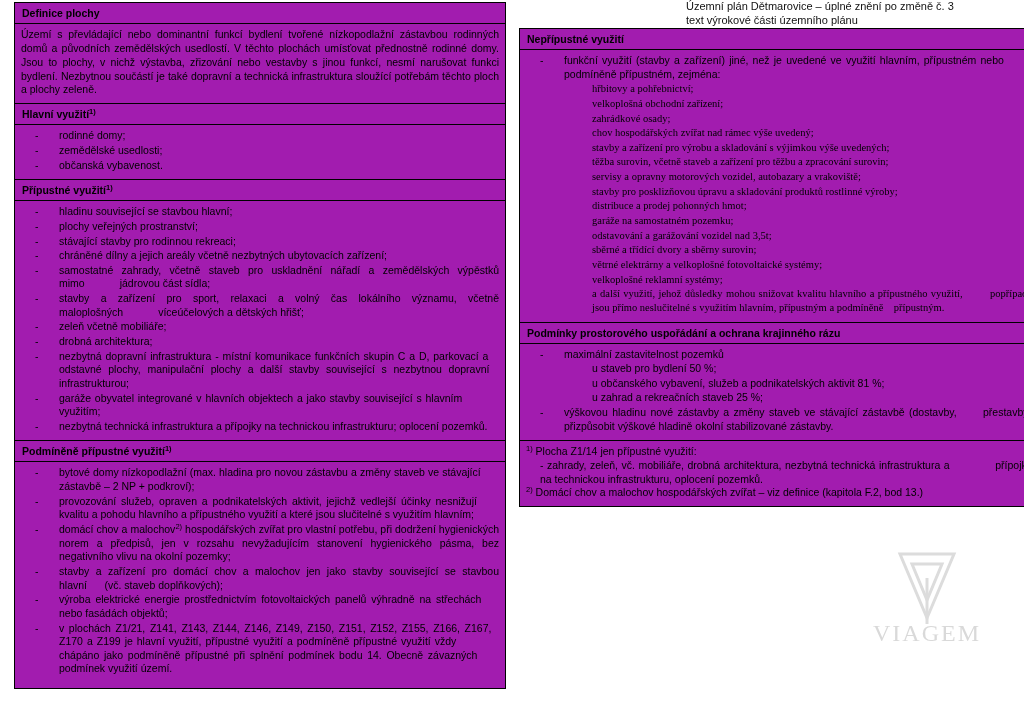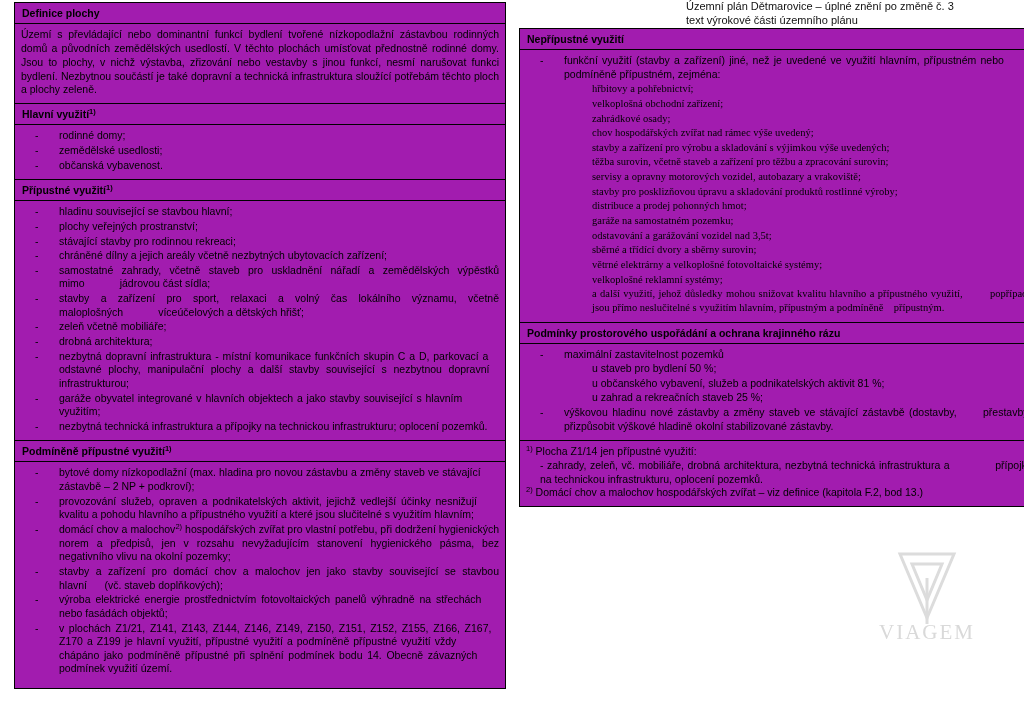--- a/index.html
+++ b/index.html
@@ -133,21 +133,21 @@
     width: 170px;
     height: 110px;
     pointer-events: none;
   }
   .wm-text {
     position: absolute;
     left: 0px;
     top: 72px;
     width: 170px;
     text-align: center;
-    font-size: 21px;
+    font-size: 24px;
     letter-spacing: 2px;
     color: #d9d9d9;
     font-family: "Liberation Serif", serif;
   }
   .wm-mark {
     position: absolute;
     left: 52px;
     top: 0px;
   }
 </style>

